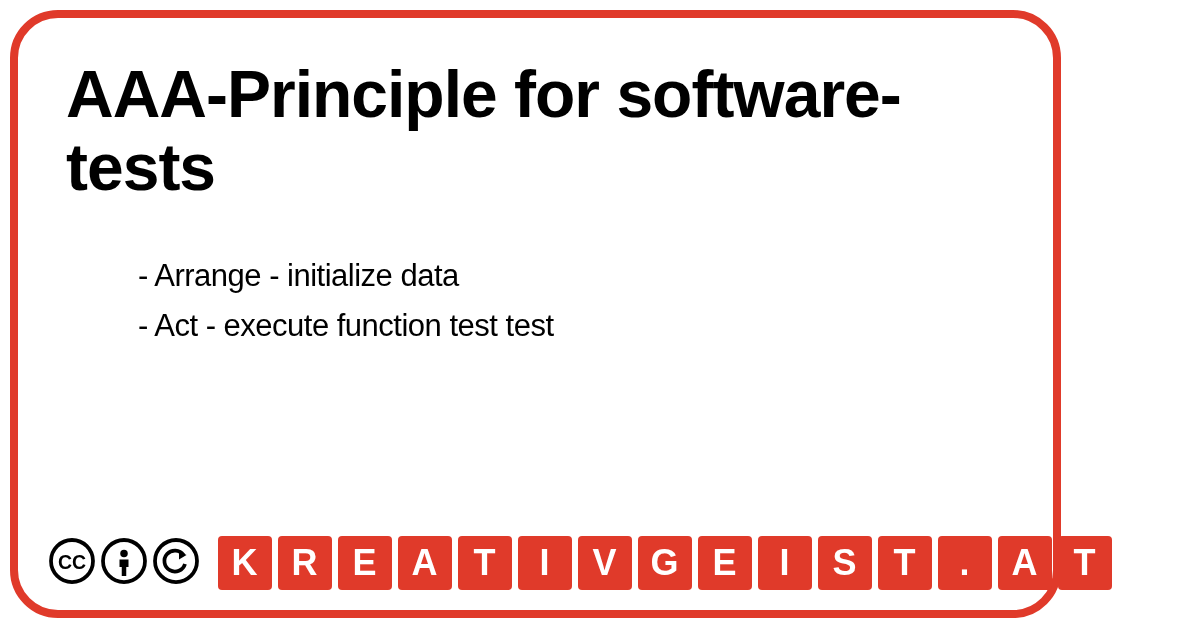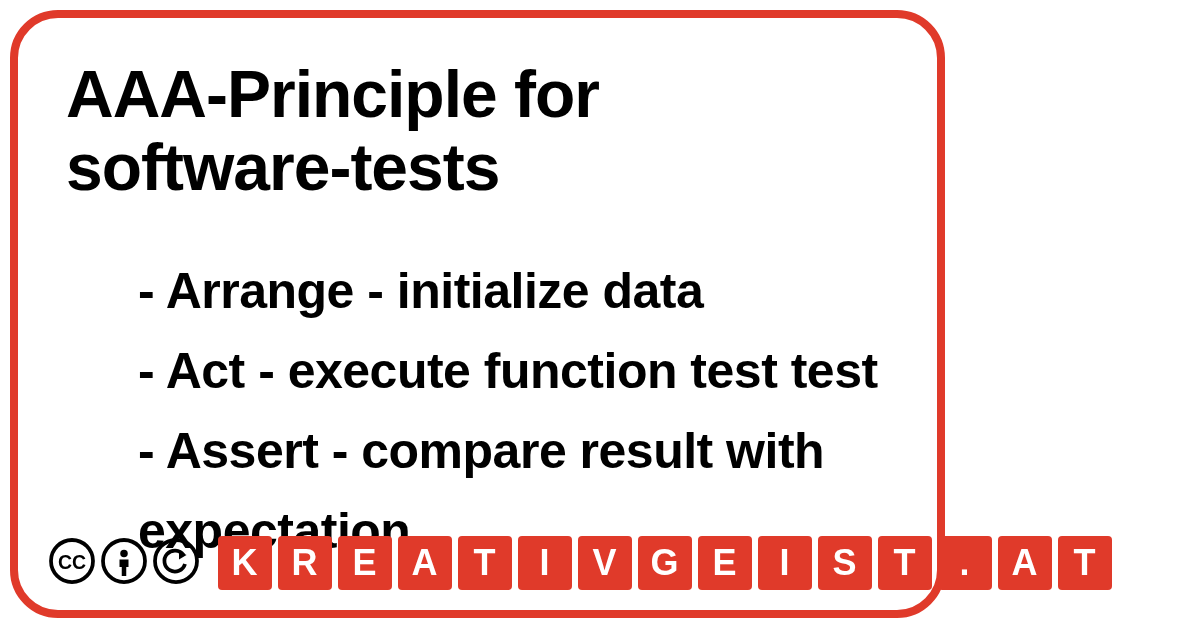--- a/index.html
+++ b/index.html
@@ -12,42 +12,42 @@
   height: 628px;
   background: #fff;
   font-family: "Comic Sans MS", "Chalkboard SE", "Marker Felt", cursive, sans-serif;
   position: relative;
   overflow: hidden;
 }
 .card {
   position: absolute;
   left: 10px;
   top: 10px;
-  width: 935px;
+  width: 1051px;
   height: 608px;
   border: 8px solid #e03a2a;
   border-radius: 48px;
   background: #fff;
   padding: 40px 48px 12px 48px;
 }
 .title {
   font-size: 66px;
   font-weight: 700;
   color: #000;
   letter-spacing: -1px;
   margin-bottom: 48px;
   line-height: 1.1;
 }
 .list {
   list-style: none;
   padding-left: 72px;
 }
 .list li {
-  font-size: 50px;
-  font-weight: 700;
+  font-size: 31px;
+  font-weight: 400;
   color: #000;
   line-height: 1.6;
   letter-spacing: -0.5px;
 }
 .list li::before {
   content: "- ";
 }
 .footer {
   position: absolute;
   left: 30px;
@@ -87,21 +87,20 @@
 </head>
 <body>
 
 <div class="card">
 
   <h1 class="title">AAA-Principle for software-tests</h1>
 
   <ul class="list">
     <li>Arrange - initialize data</li>
     <li>Act - execute function test test</li>
-    <li>Assert - compare result with expectation</li>
   </ul>
 
   <div class="footer">
 
     <div class="cc-icons">
       <span>
         <svg viewBox="0 0 64 64">
             <circle cx="32" cy="32" r="28" fill="none" stroke="#000" stroke-width="5"></circle>
             <text x="32" y="42" text-anchor="middle" font-size="26" font-weight="bold" font-family="Arial" fill="#000">CC</text>
           </svg>

